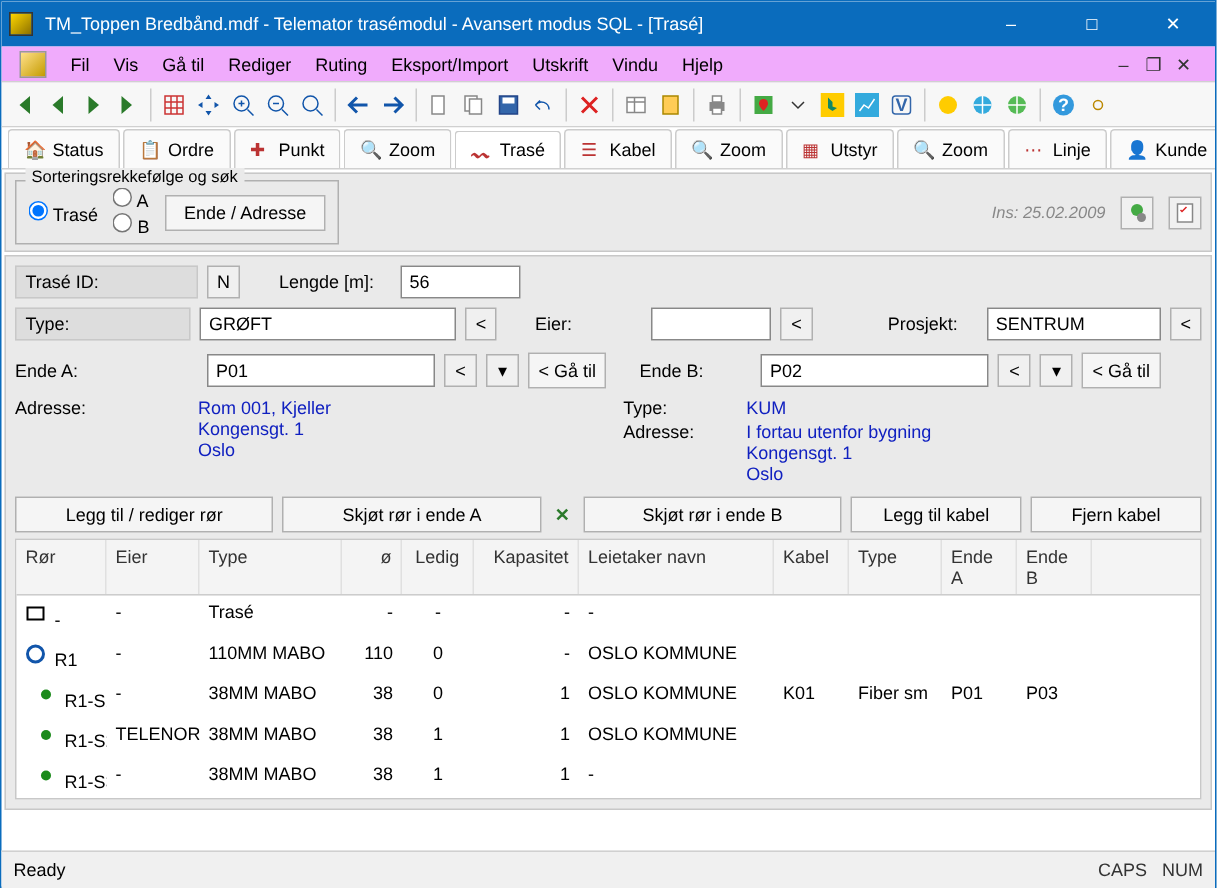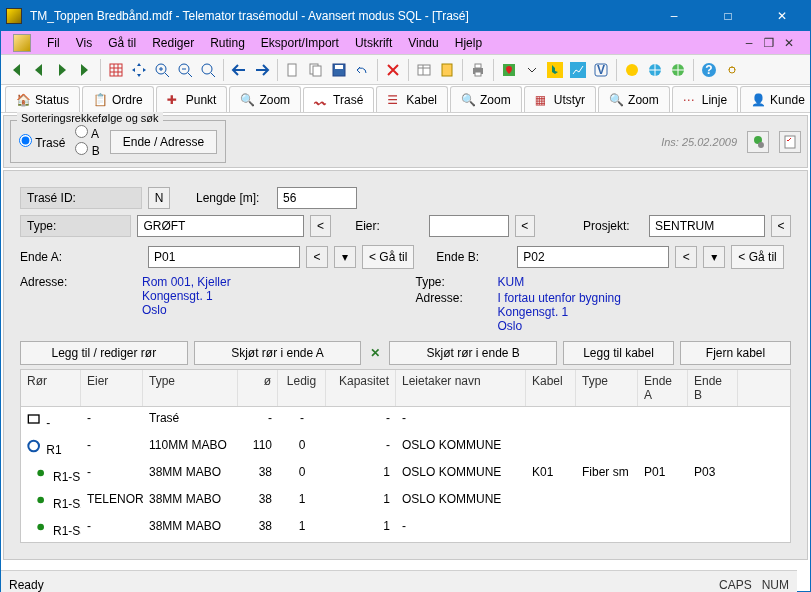--- a/index.html
+++ b/index.html
@@ -19,39 +19,39 @@
 .tabbar{height:28px;background:#fff;border-bottom:1px solid #d0d0d0;display:flex;align-items:flex-end;padding:0 4px;gap:2px;overflow:hidden}
 .tab{height:26px;padding:0 10px;display:flex;align-items:center;gap:5px;border:1px solid #ccc;border-bottom:none;background:#fafafa;cursor:pointer;border-radius:3px 3px 0 0}
 .tab.active{background:#fff;border-bottom:1px solid #fff;position:relative;top:1px}
 .tab .ticn{width:14px;height:14px}
 .content{padding:2px}
 .sortrow{background:#eaeaea;border:1px solid #c8c8c8;padding:4px 6px;display:flex;align-items:center;gap:6px}
 .radio-col{display:flex;flex-direction:column;font-size:11px;gap:1px}
 .btn{background:#f5f5f5;border:1px solid #b0b0b0;padding:4px 12px;cursor:pointer;min-height:24px}
 .ins{margin-left:auto;color:#888;font-style:italic;font-size:11px}
 .hdricon{width:22px;height:22px;display:flex;align-items:center;justify-content:center;cursor:pointer;border:1px solid #b0b0b0;background:#f0f0f0;margin-left:4px}
-.form{background:#eaeaea;border:1px solid #c8c8c8;padding:16px;margin-top:2px}
+.form{background:#eaeaea;border:1px solid #c8c8c8;padding:6px;margin-top:2px}
 .frow{display:flex;align-items:center;gap:6px;margin-bottom:6px}
 .lbl{min-width:60px;color:#000}
 .lblg{min-width:60px;color:#000;background:#ddd;border:1px solid #c8c8c8;padding:3px 6px;height:22px;display:flex;align-items:center}
 .inp{border:1px solid #888;background:#fff;padding:3px 5px;height:22px}
 .sbtn{width:22px;height:22px;border:1px solid #b0b0b0;background:#f0f0f0;display:flex;align-items:center;justify-content:center;cursor:pointer}
 .blue{color:#1020c0}
 .endesec{display:flex;gap:20px;margin-top:4px}
 .endecol{flex:1}
 .endecol .line{margin-bottom:2px}
 .btnrow{display:flex;gap:6px;margin-top:6px}
 .btnrow .btn{flex:1}
 .btnrow .sep{width:16px;display:flex;align-items:center;justify-content:center;color:#2a7a2a;font-weight:bold;cursor:pointer}
 .tbl{border:1px solid #c8c8c8;margin-top:4px;background:#fff}
 .thead{display:flex;background:#f4f4f4;border-bottom:1px solid #ccc}
 .th{padding:4px 6px;border-right:1px solid #e0e0e0;font-weight:400;color:#333}
 .tbody .tr{display:flex;padding:2px 0}
 .td{padding:2px 6px;overflow:hidden;white-space:nowrap}
-.status{height:22px;background:#f0f0f0;border-top:1px solid #d0d0d0;display:flex;align-items:flex-end;padding:0 8px;position:absolute;bottom:0;left:1px;right:14px}
+.status{height:22px;background:#f0f0f0;border-top:1px solid #d0d0d0;display:flex;align-items:center;padding:12px 8px;position:absolute;bottom:0;left:1px;right:1px}
 .status .r{margin-left:auto;display:flex;gap:10px;color:#333}
 .c-ror{width:60px}.c-eier{width:62px}.c-type{width:95px}.c-o{width:40px;text-align:right}.c-ledig{width:48px;text-align:center}.c-kap{width:70px;text-align:right}.c-leie{width:130px}.c-kabel{width:50px}.c-type2{width:62px}.c-ea{width:50px}.c-eb{width:50px}
 svg{width:16px;height:16px}
 </style>
 </head>
 <body>
 
 <div class="titlebar">
   <div class="ticon"></div>
   <div class="title">TM_Toppen Bredbånd.mdf - Telemator trasémodul - Avansert modus SQL - [Trasé]</div>

